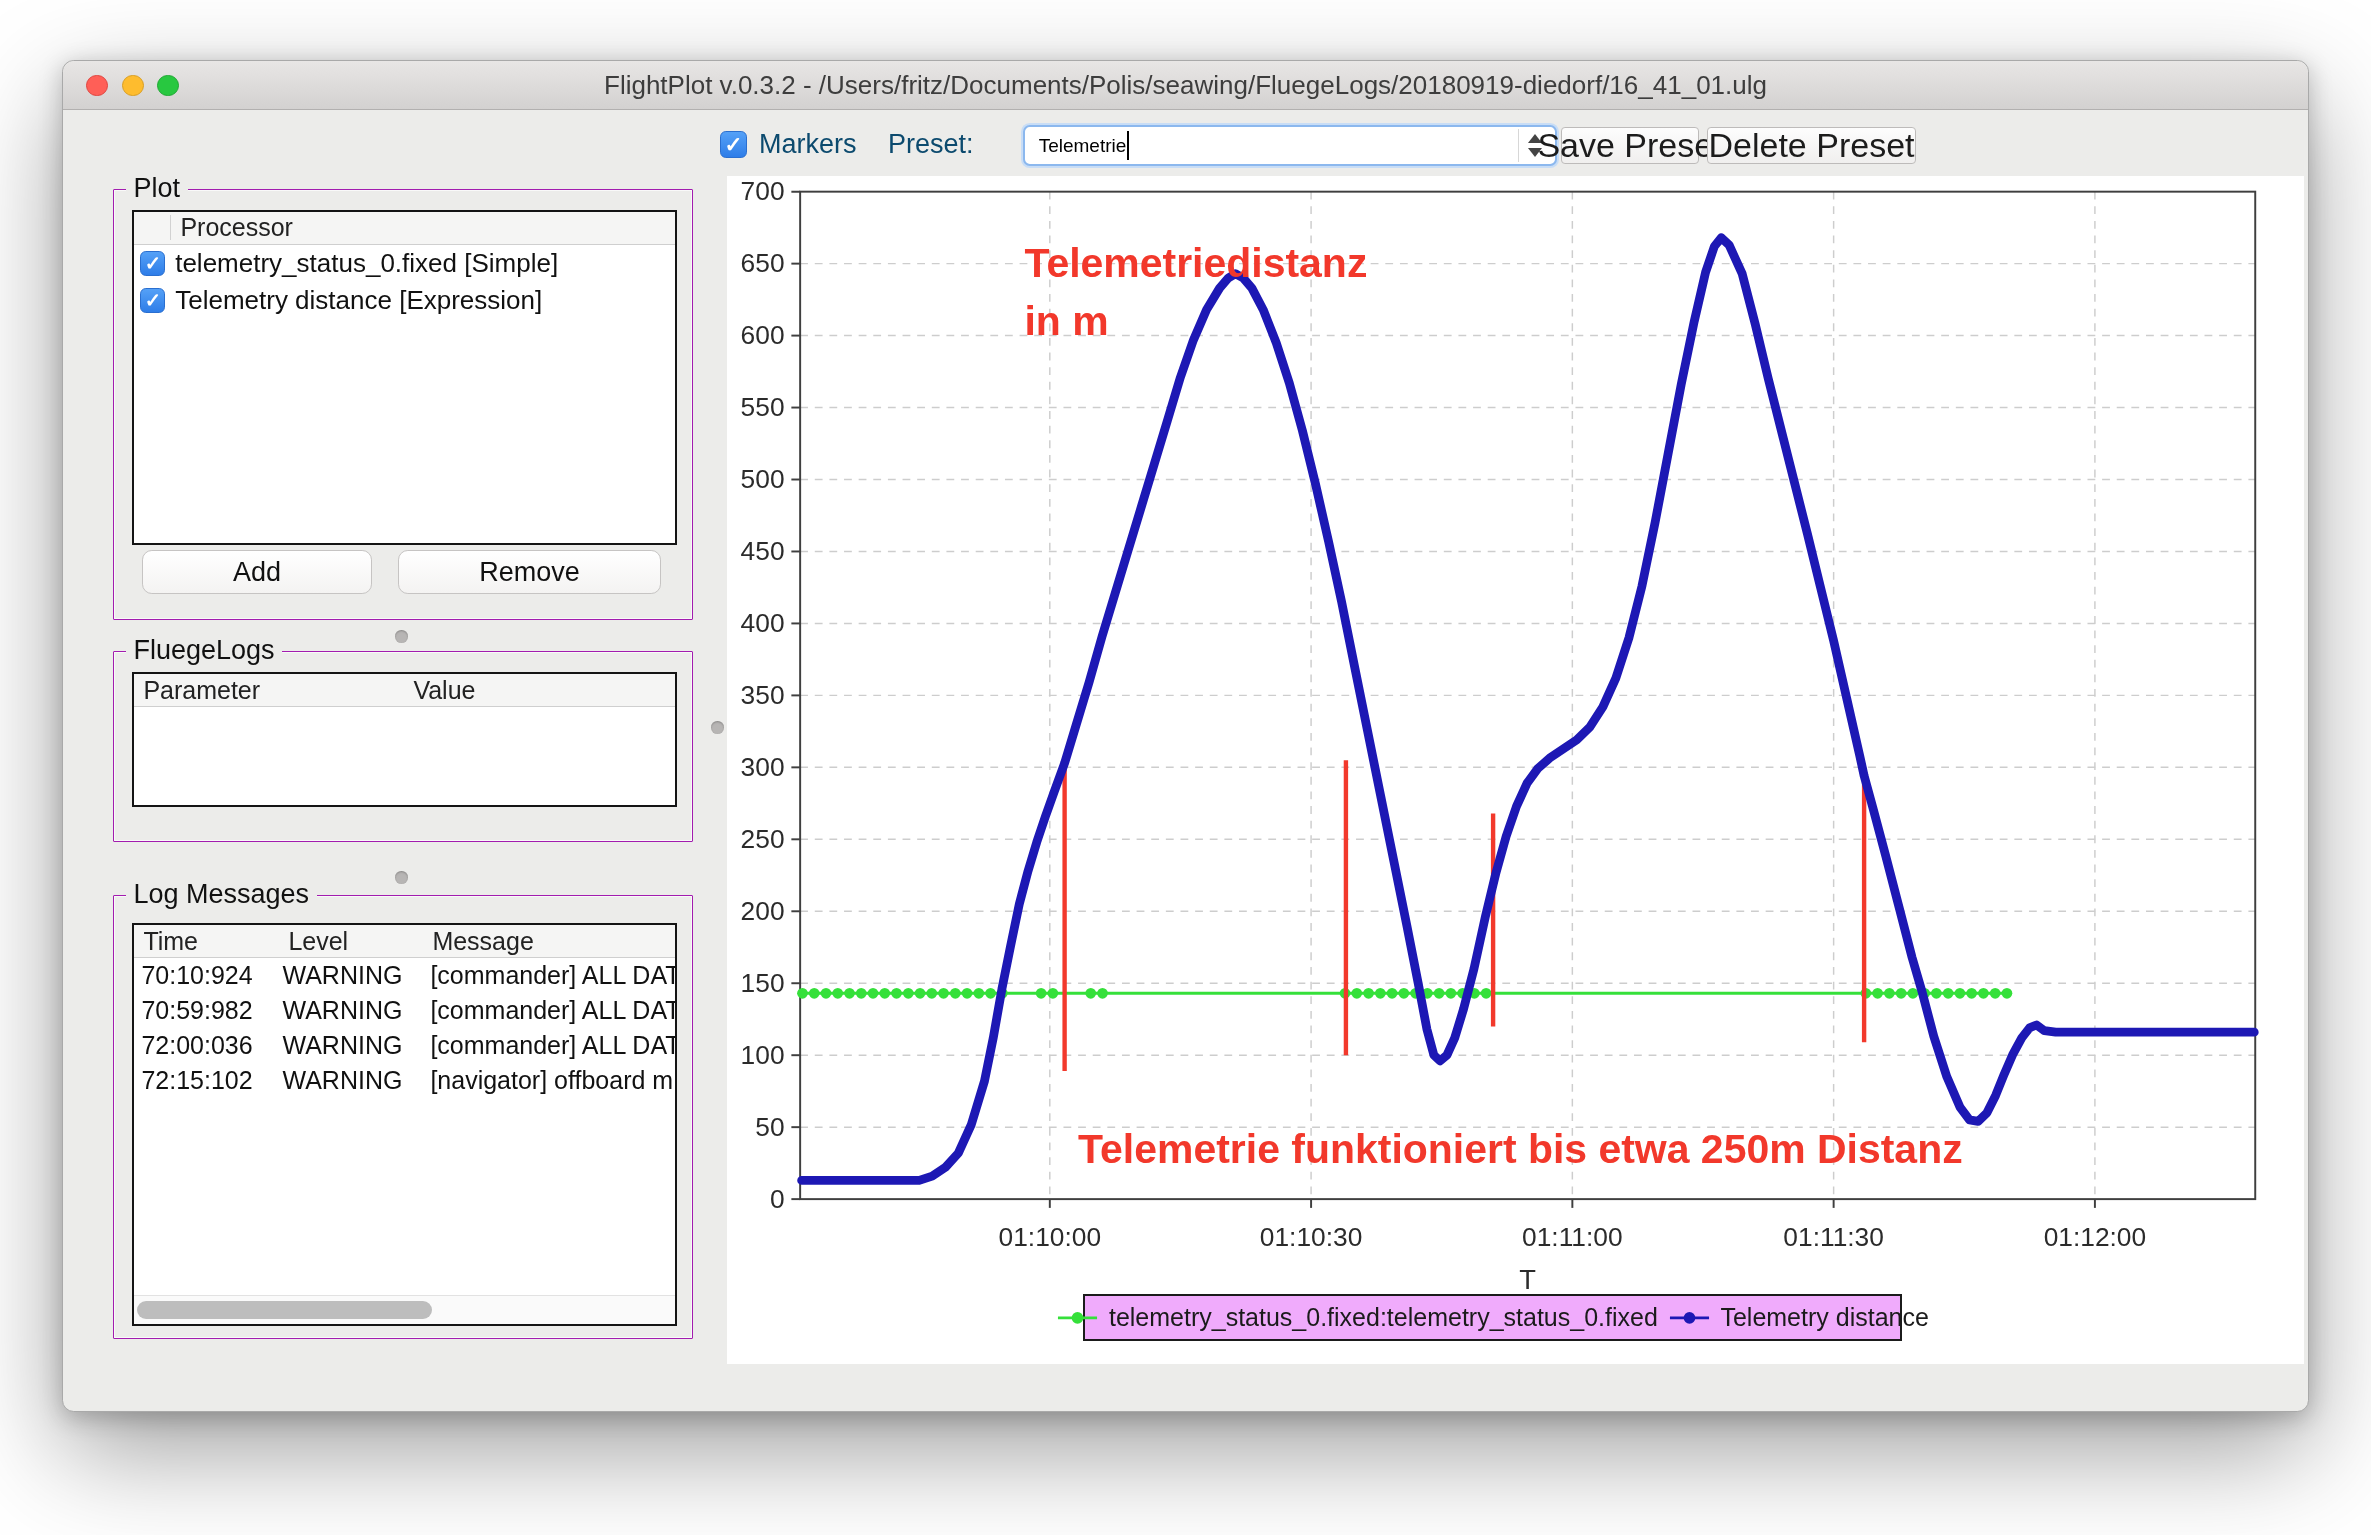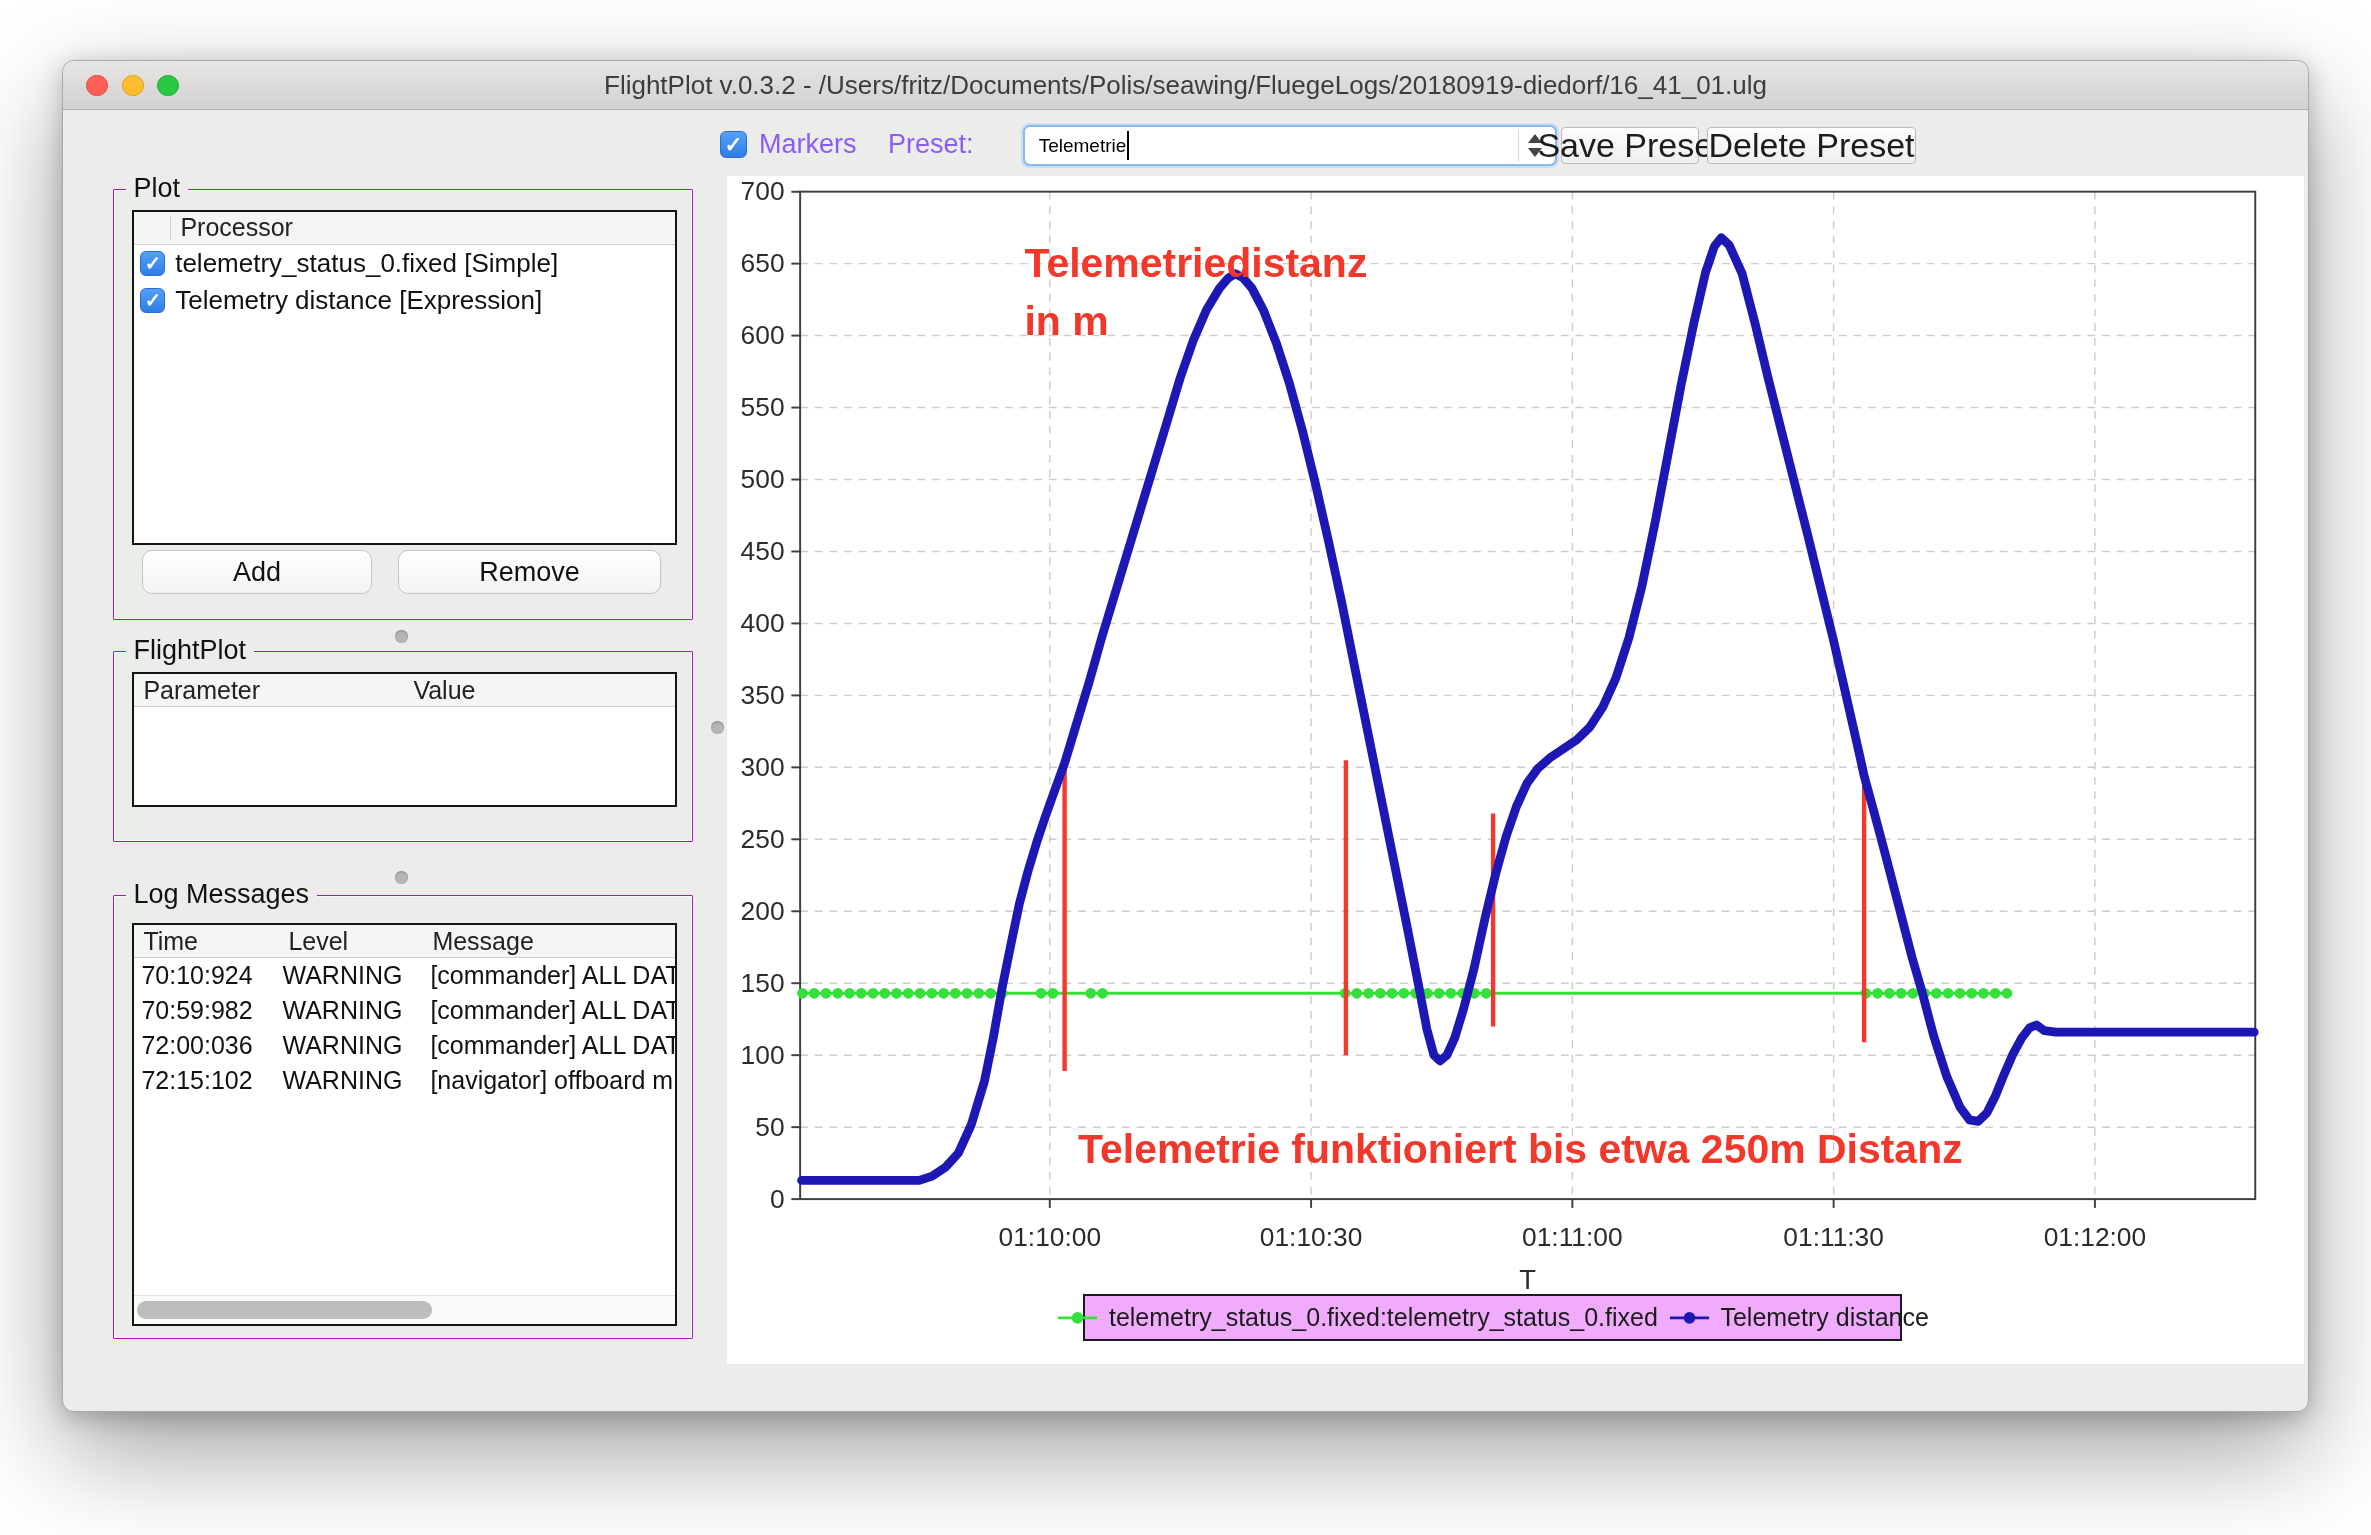--- a/index.html
+++ b/index.html
@@ -33,21 +33,21 @@
     font-size:26px; color:#1c1c1c; display:flex; align-items:center; justify-content:center;
     cursor:default;
   }
   .segbtn:first-child { margin-left:0; }
   .checkbox {
     width:27px; height:27px; border-radius:5.9px;
     background:linear-gradient(#55a1f7,#2e7de8); border:1px solid #2a6fd0;
     color:#fff; font-size:21.5px; font-weight:bold; display:flex; align-items:center; justify-content:center;
   }
   .cb-markers { position:absolute; left:657px; top:70px; }
-  .lbl { position:absolute; font-size:27px; color:#8b5cf6; height:43px; line-height:43px; white-space:nowrap; }
+  .lbl { position:absolute; font-size:27px; color:#0c4a6e; height:43px; line-height:43px; white-space:nowrap; }
   .markers-lbl { left:696px; top:62px; }
   .preset-lbl { left:825px; top:62px; }
   .combo {
     position:absolute; left:960px; top:64px; width:534px; height:41px;
     background:#fff; border:2px solid #8cb8ee; box-shadow:0 0 0 2px #c8ddf6;
     border-radius:6.8px; display:flex; align-items:center;
   }
   .combo-text { font-size:19px; color:#000; padding-left:13.7px; white-space:nowrap; }
   .caret { display:inline-block; width:2px; height:29px; background:#000; margin-left:1px; vertical-align:-5.9px; }
   .combo-stepper {
@@ -172,21 +172,21 @@
             </div>
           </div>
       </div>
       <div class="rbtn btn-add">Add</div>
       <div class="rbtn btn-remove">Remove</div>
     </div>
 
     <div class="splitdot dot1"></div>
 
     <div class="group g-params">
-      <div class="group-title">FlightPlot</div>
+      <div class="group-title">FluegeLogs</div>
       <div class="tbl tbl-params">
         <div class="thead">
           <div class="col" style="width:270px;">Parameter</div>
           <div class="col" style="flex:1;">Value</div>
         </div>
       </div>
     </div>
 
     <div class="splitdot dot2"></div>
 

